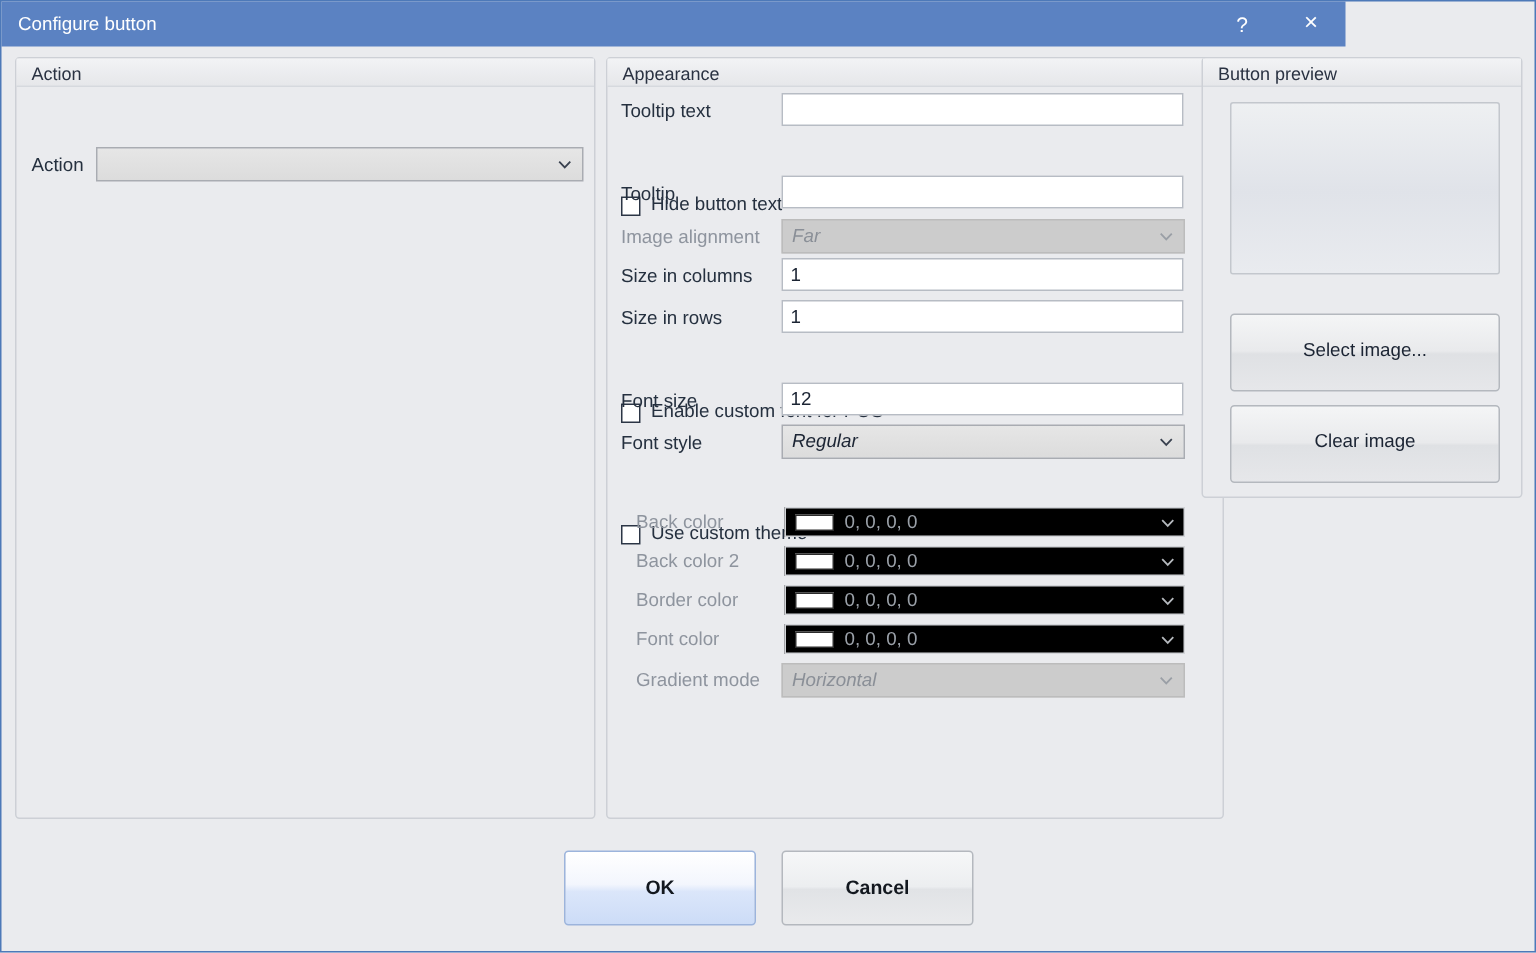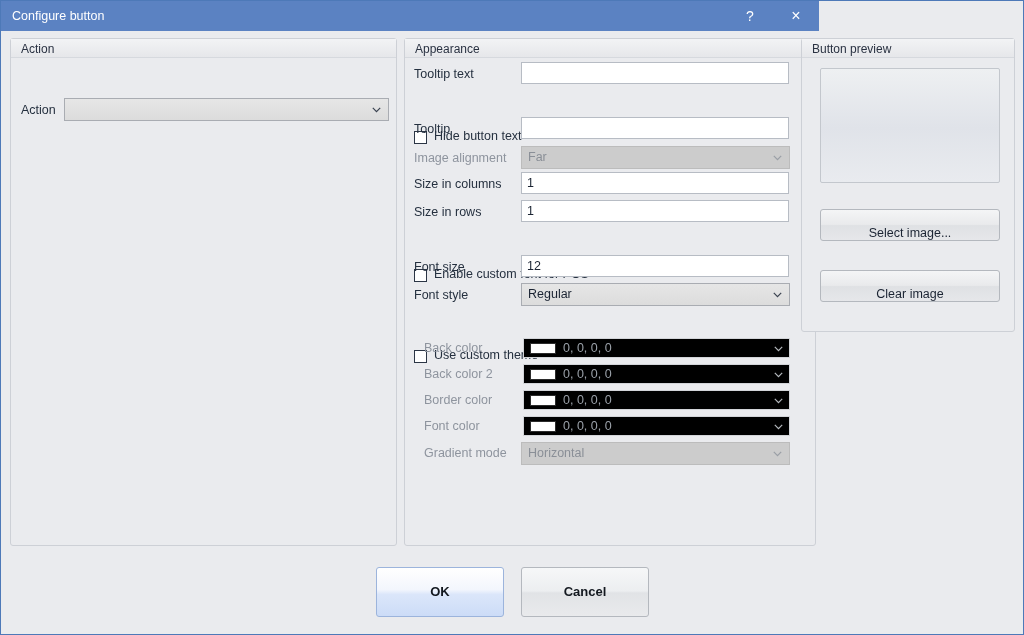--- a/index.html
+++ b/index.html
@@ -23,21 +23,21 @@
     width: 1024px;
     height: 635px;
     box-sizing: border-box;
     border: 1px solid #4d79b8;
     background: #eaebee;
   }
 
   #titlebar {
     position: absolute;
     left: 0; top: 0;
-    width: 818px;
+    width: 896px;
     height: 30px;
     background: #5b82c2;
     color: #ffffff;
   }
   #title-text {
     position: absolute;
     left: 11px;
     top: 8px;
     font-size: 12.5px;
     color: #ffffff;
@@ -119,20 +119,21 @@
     background: linear-gradient(to bottom, #e6e6e6 0%, #dcdcdc 100%);
     border: 1px solid #a9acb2;
     font-size: 12.5px;
     color: #1b2433;
   }
   .combo .ctext {
     position: absolute;
     left: 6px;
     top: 3px;
     white-space: nowrap;
+    font-style: italic;
   }
   .combo .carrow {
     position: absolute;
     right: 7px;
     top: 8px;
     width: 9px;
     height: 6px;
   }
   .combo.dis {
     background: #cccccc;
@@ -204,21 +205,21 @@
     box-sizing: border-box;
     border: 1px solid #c3c7cd;
     border-radius: 2px;
     background: linear-gradient(to bottom, #eef0f2 0%, #e0e3e9 52%, #e9ebef 100%);
   }
   .sidebtn {
     position: absolute;
     box-sizing: border-box;
     left: 18px;
     width: 180px;
-    height: 32px;
+    height: 52px;
     border: 1px solid #b4b8be;
     border-radius: 3px;
     background: linear-gradient(to bottom, #f4f5f6 0%, #e9eaec 48%, #dfe1e4 52%, #e6e7ea 100%);
     font-size: 12.5px;
     color: #1b2433;
     text-align: center;
     line-height: 46px;
     font-family: "Liberation Sans", sans-serif;
   }
   #btn-select-image { top: 170px; }

